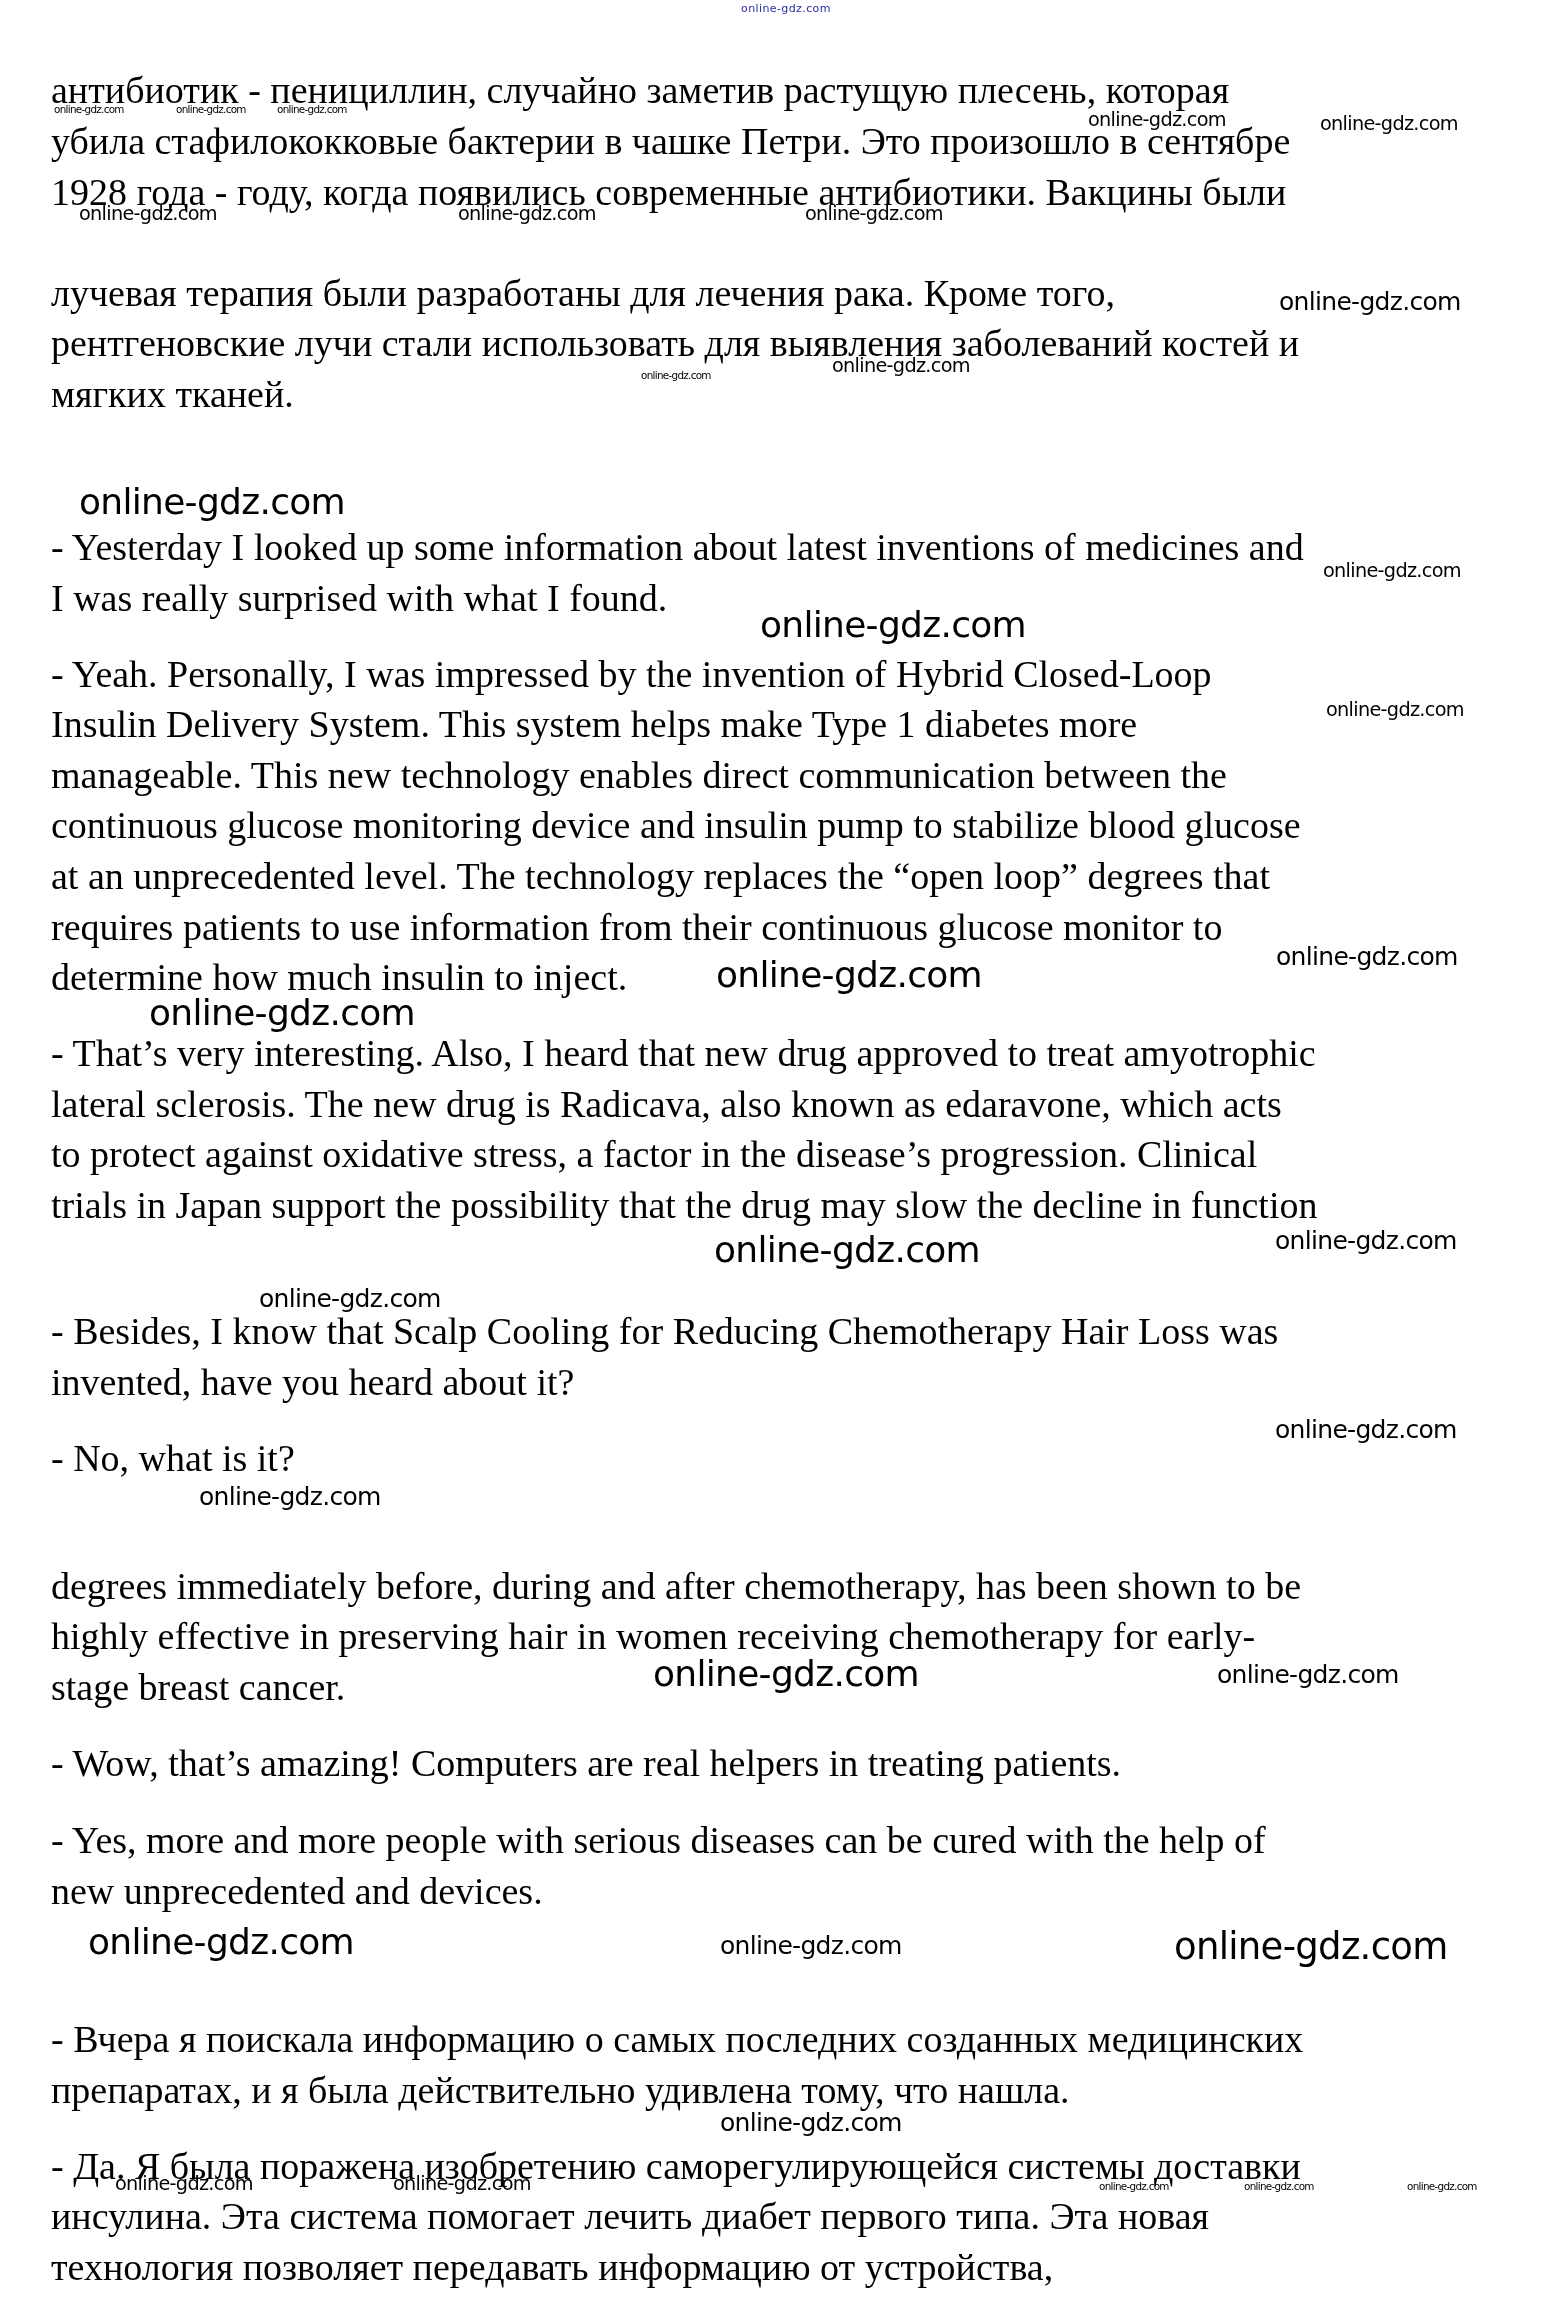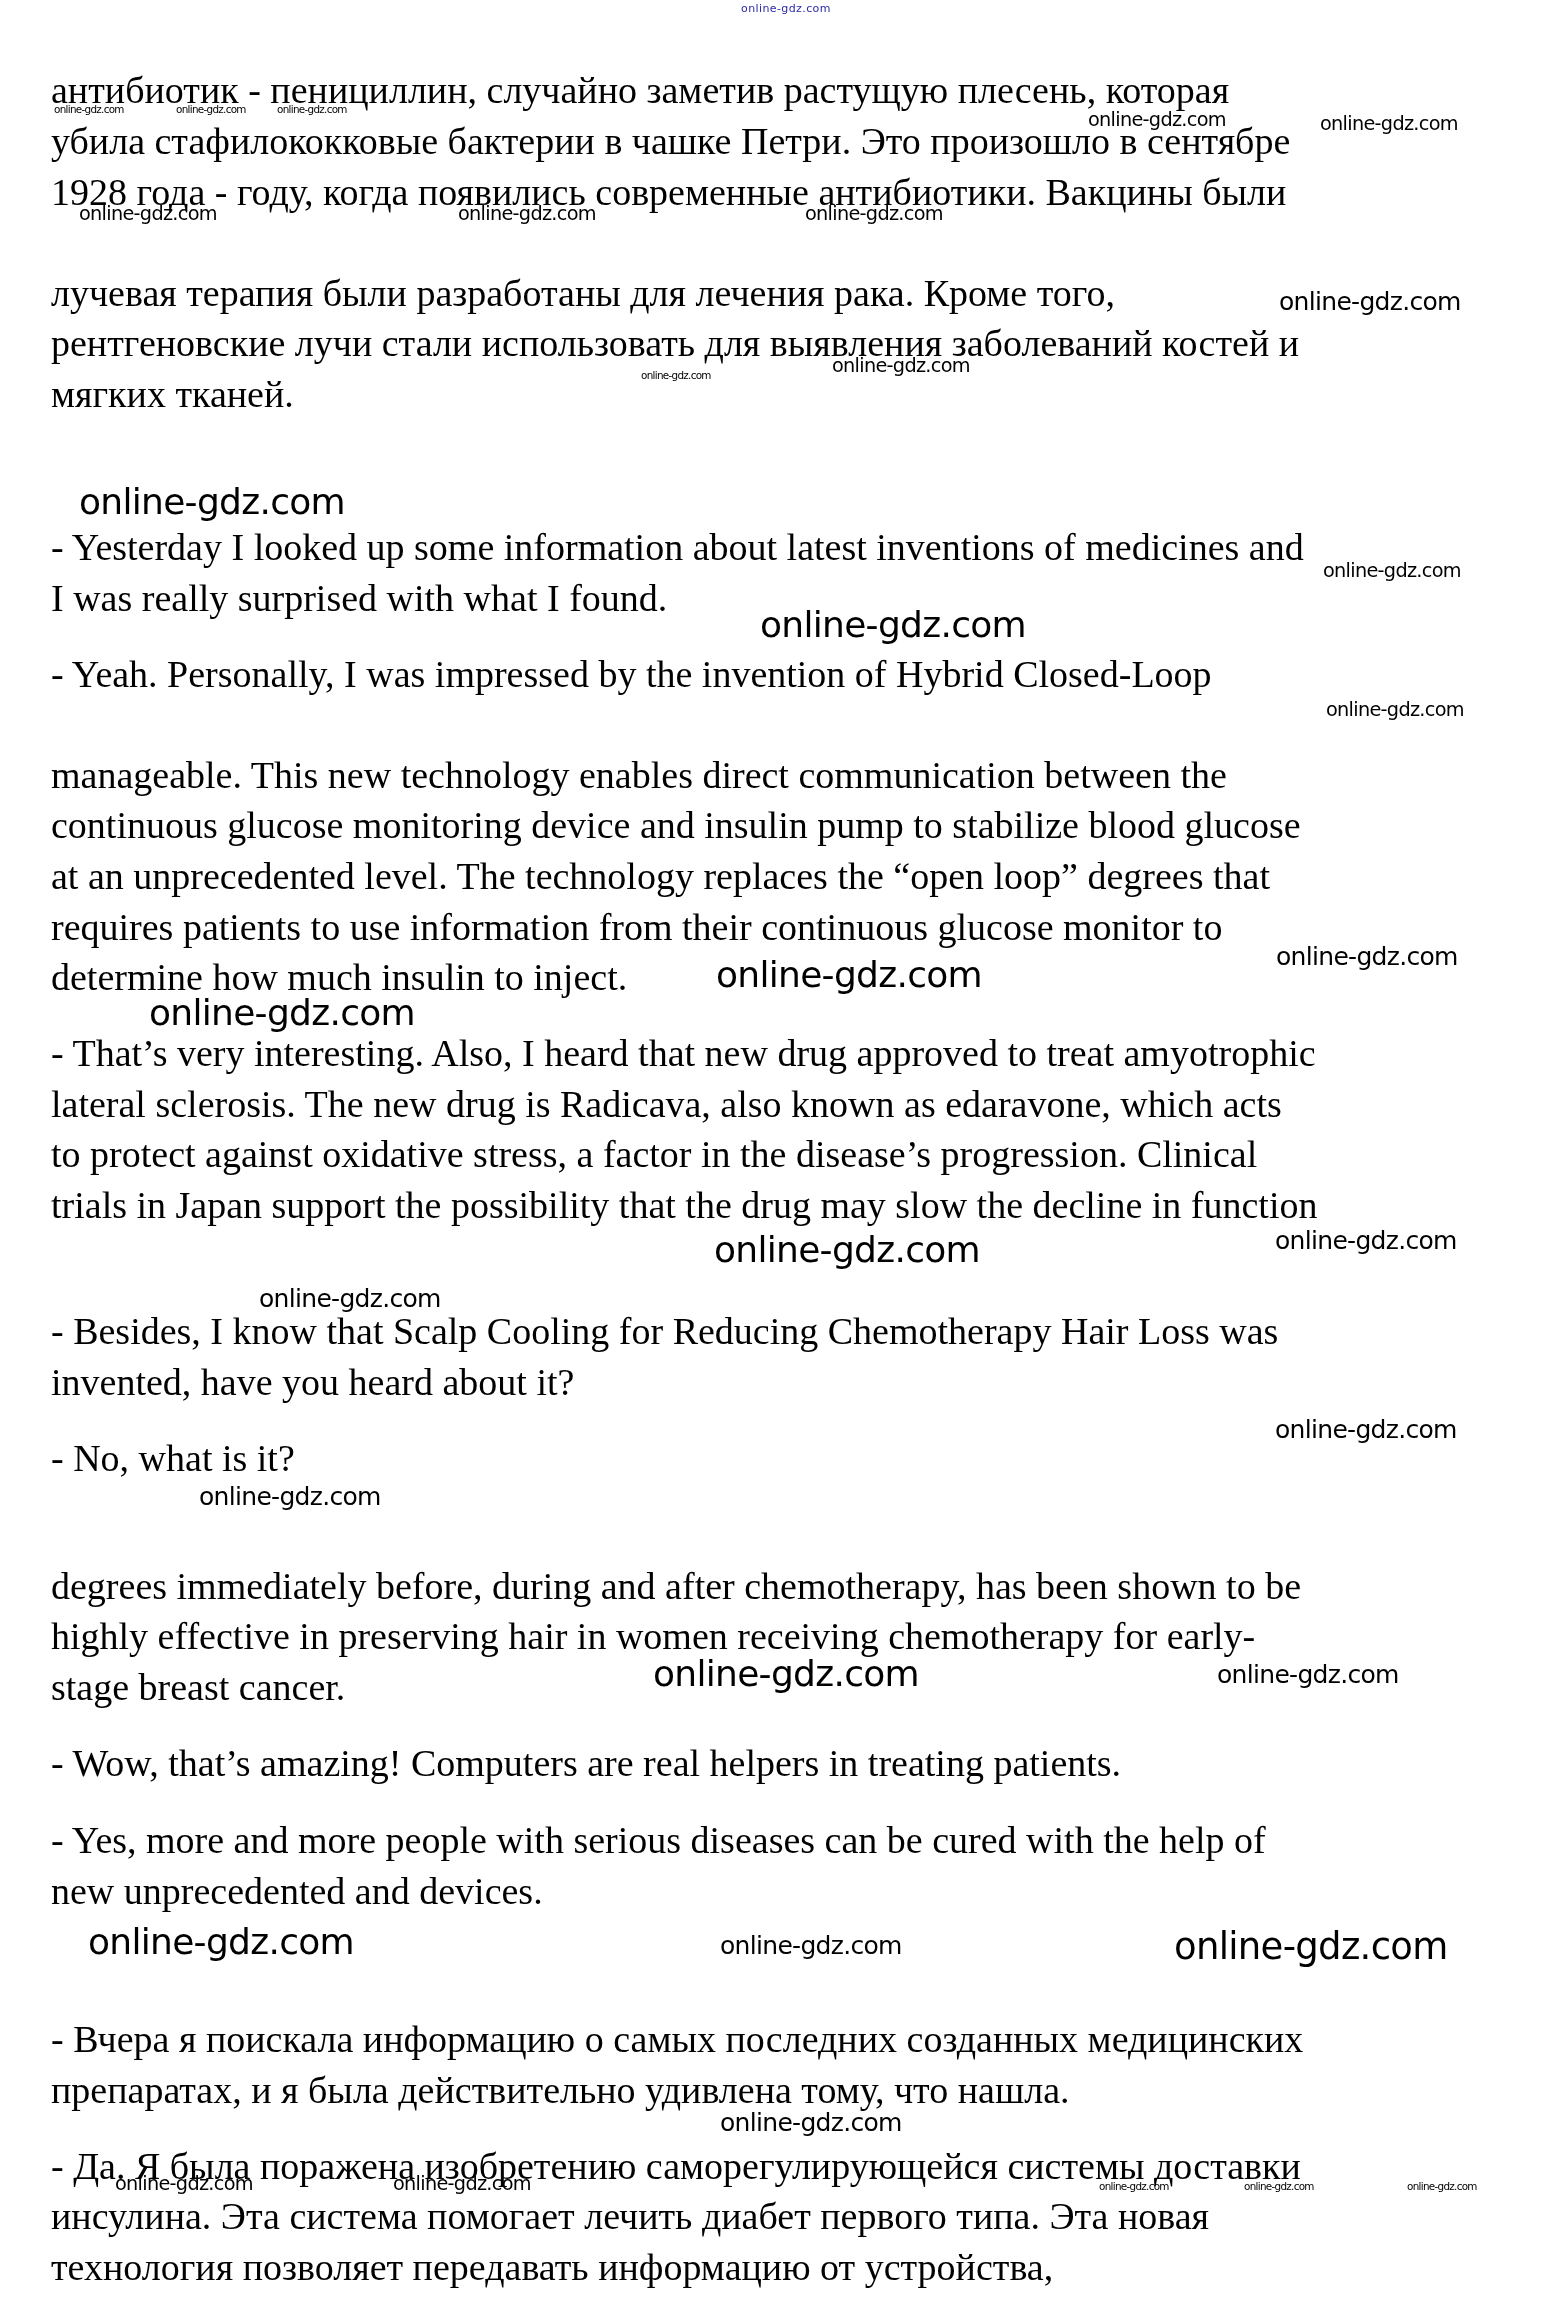--- a/index.html
+++ b/index.html
@@ -34,20 +34,21 @@
   <div class="line" style="top:68px">антибиотик - пенициллин, случайно заметив растущую плесень, которая</div>
   <div class="line" style="top:119px">убила стафилококковые бактерии в чашке Петри. Это произошло в сентябре</div>
   <div class="line" style="top:170px">1928 года - году, когда появились современные антибиотики. Вакцины были</div>
   <div class="line" style="top:271px">лучевая терапия были разработаны для лечения рака. Кроме того,</div>
   <div class="line" style="top:321px">рентгеновские лучи стали использовать для выявления заболеваний костей и</div>
   <div class="line" style="top:372px">мягких тканей.</div>
 
   <div class="line" style="top:525px">- Yesterday I looked up some information about latest inventions of medicines and</div>
   <div class="line" style="top:576px">I was really surprised with what I found.</div>
   <div class="line" style="top:652px">- Yeah. Personally, I was impressed by the invention of Hybrid Closed-Loop</div>
+  <div class="line" style="top:702px">Insulin Delivery System. This system helps make Type 1 diabetes more</div>
   <div class="line" style="top:753px">manageable. This new technology enables direct communication between the</div>
   <div class="line" style="top:803px">continuous glucose monitoring device and insulin pump to stabilize blood glucose</div>
   <div class="line" style="top:854px">at an unprecedented level. The technology replaces the “open loop” degrees that</div>
   <div class="line" style="top:905px">requires patients to use information from their continuous glucose monitor to</div>
   <div class="line" style="top:955px">determine how much insulin to inject.</div>
   <div class="line" style="top:1031px">- That’s very interesting. Also, I heard that new drug approved to treat amyotrophic</div>
   <div class="line" style="top:1082px">lateral sclerosis. The new drug is Radicava, also known as edaravone, which acts</div>
   <div class="line" style="top:1132px">to protect against oxidative stress, a factor in the disease’s progression. Clinical</div>
   <div class="line" style="top:1183px">trials in Japan support the possibility that the drug may slow the decline in function</div>
   <div class="line" style="top:1309px">- Besides, I know that Scalp Cooling for Reducing Chemotherapy Hair Loss was</div>

